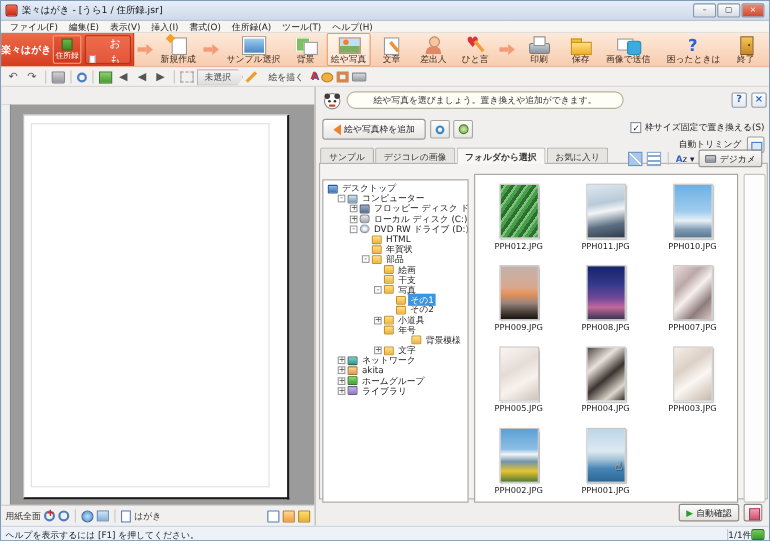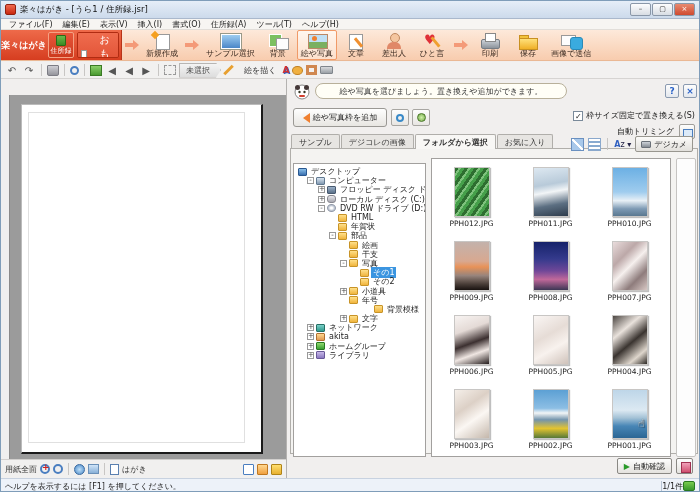--- a/index.html
+++ b/index.html
@@ -262,20 +262,31 @@
         </div>
         <div class="tbbtn">
           <div class="tbicon ic-save"></div>
           <span class="lbl">保存</span>
         </div>
         <div class="tbbtn">
           <div class="tbicon ic-send"></div>
           <span class="lbl">画像で送信</span>
         </div>
       </div>
+    <div class="tbgroup" id="helpgroup">
+
+    <div class="tbbtn">
+          <div class="tbicon ic-help2"></div>
+          <span class="lbl">困ったときは</span>
+        </div>
+        <div class="tbbtn">
+          <div class="tbicon ic-exit"></div>
+          <span class="lbl">終了</span>
+        </div>
+      </div>
   </div>
 
   <div id="edittb">
     <span class="eicon">↶</span>
     <span class="eicon">↷</span>
     <span class="esep"></span>
     <span class="mini mi-trash"></span>
     <span class="esep"></span>
     <span class="mini mi-find"></span>
     <span class="esep"></span>
@@ -515,26 +526,20 @@
             </div>
             <div class="fname">PPH008.JPG</div>
           </div>
           <div class="cell">
             <div class="thumb" style="background: linear-gradient(135deg, rgb(233, 220, 220) 0%, rgb(188, 168, 168) 30%, rgb(246, 240, 238) 50%, rgb(142, 124, 124) 75%, rgb(216, 200, 196) 100%);">
               
             </div>
             <div class="fname">PPH007.JPG</div>
           </div>
           <div class="cell">
-            <div class="thumb" style="background: linear-gradient(160deg, rgb(248, 244, 242) 0%, rgb(228, 218, 214) 30%, rgb(60, 48, 48) 55%, rgb(239, 230, 226) 75%, rgb(36, 28, 28) 100%);">
-              
-            </div>
-            <div class="fname">PPH006.JPG</div>
-          </div>
-          <div class="cell">
             <div class="thumb" style="background: linear-gradient(150deg, rgb(250, 246, 244) 0%, rgb(230, 220, 214) 40%, rgb(248, 242, 238) 65%, rgb(207, 194, 186) 100%);">
               
             </div>
             <div class="fname">PPH005.JPG</div>
           </div>
           <div class="cell">
             <div class="thumb" style="background: linear-gradient(140deg, rgb(76, 70, 66) 0%, rgb(233, 226, 220) 30%, rgb(58, 52, 48) 55%, rgb(222, 214, 204) 80%, rgb(44, 40, 36) 100%);">
               
             </div>
             <div class="fname">PPH004.JPG</div>

